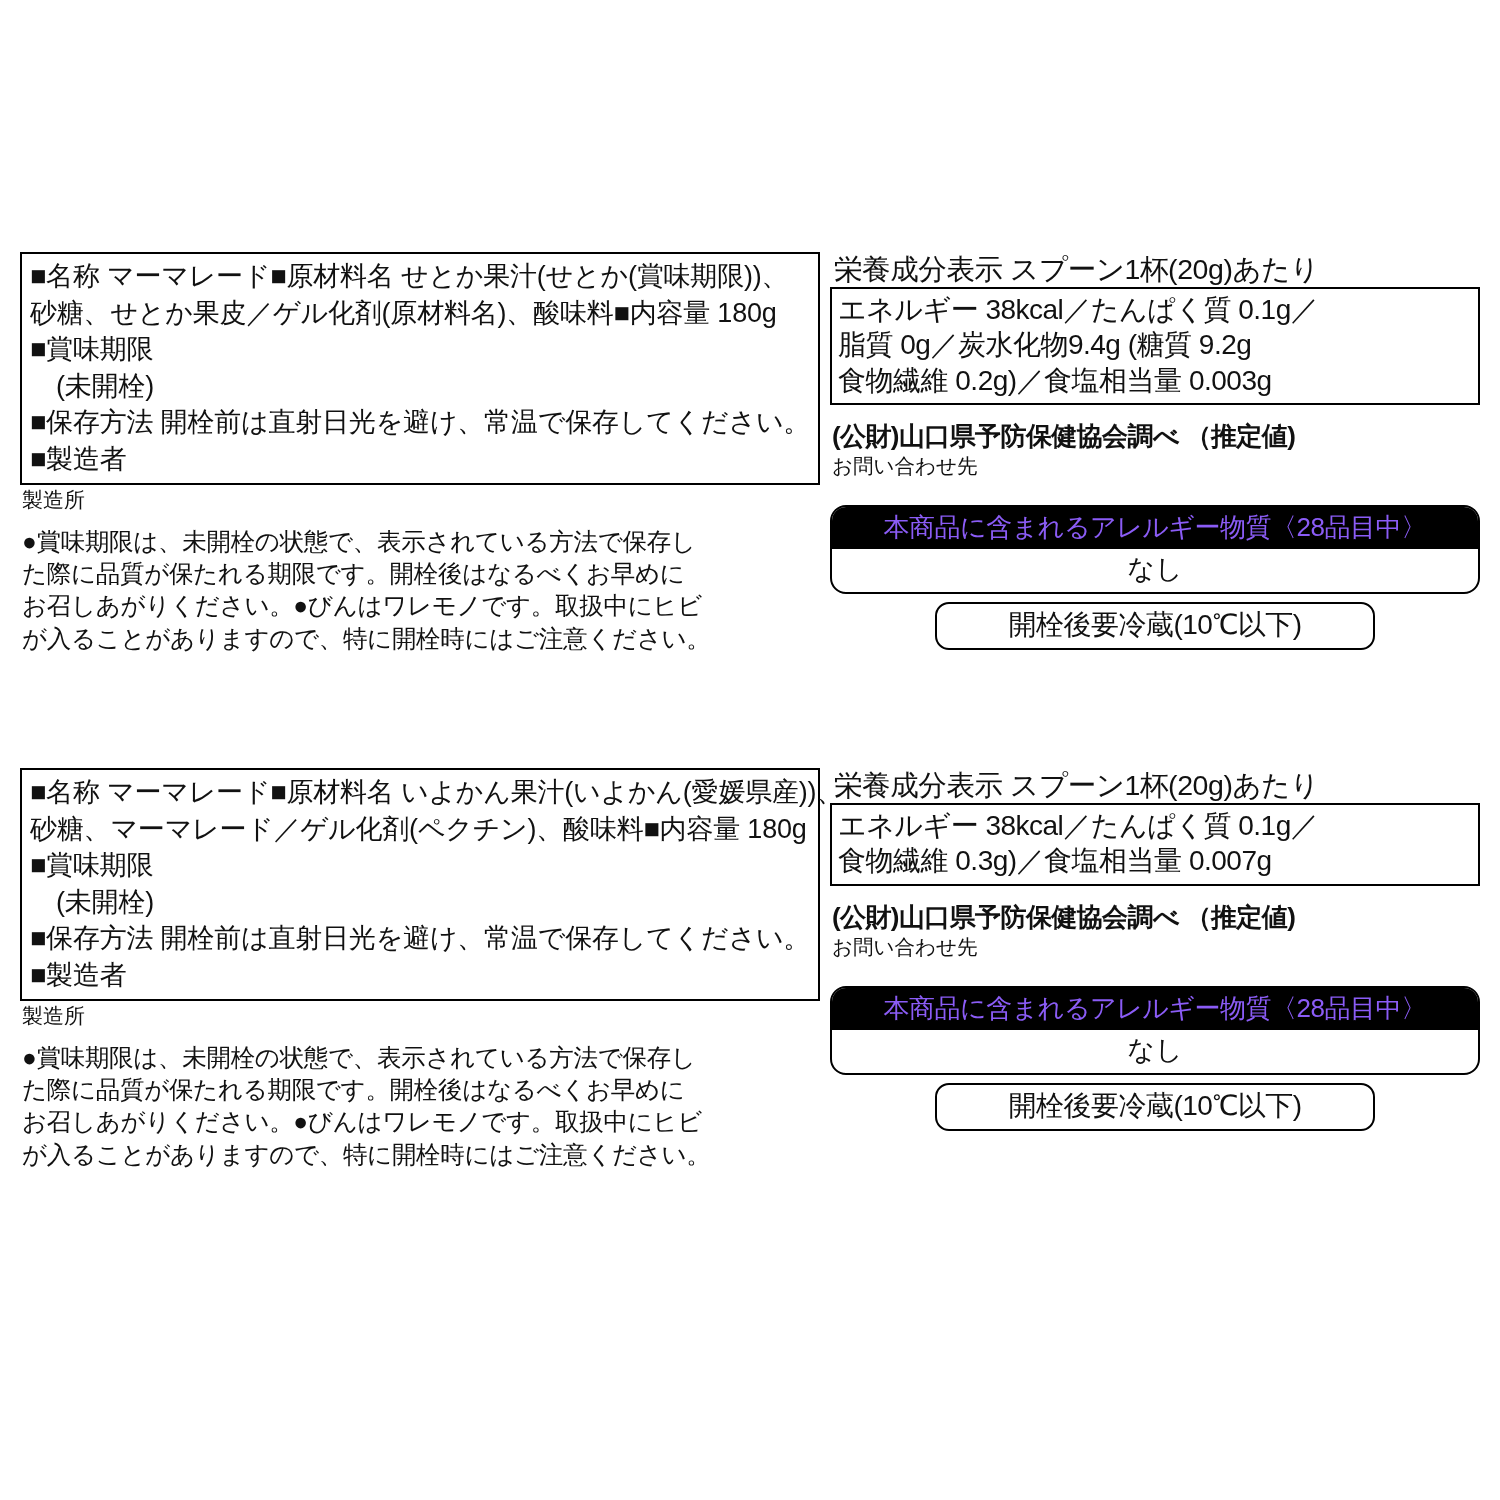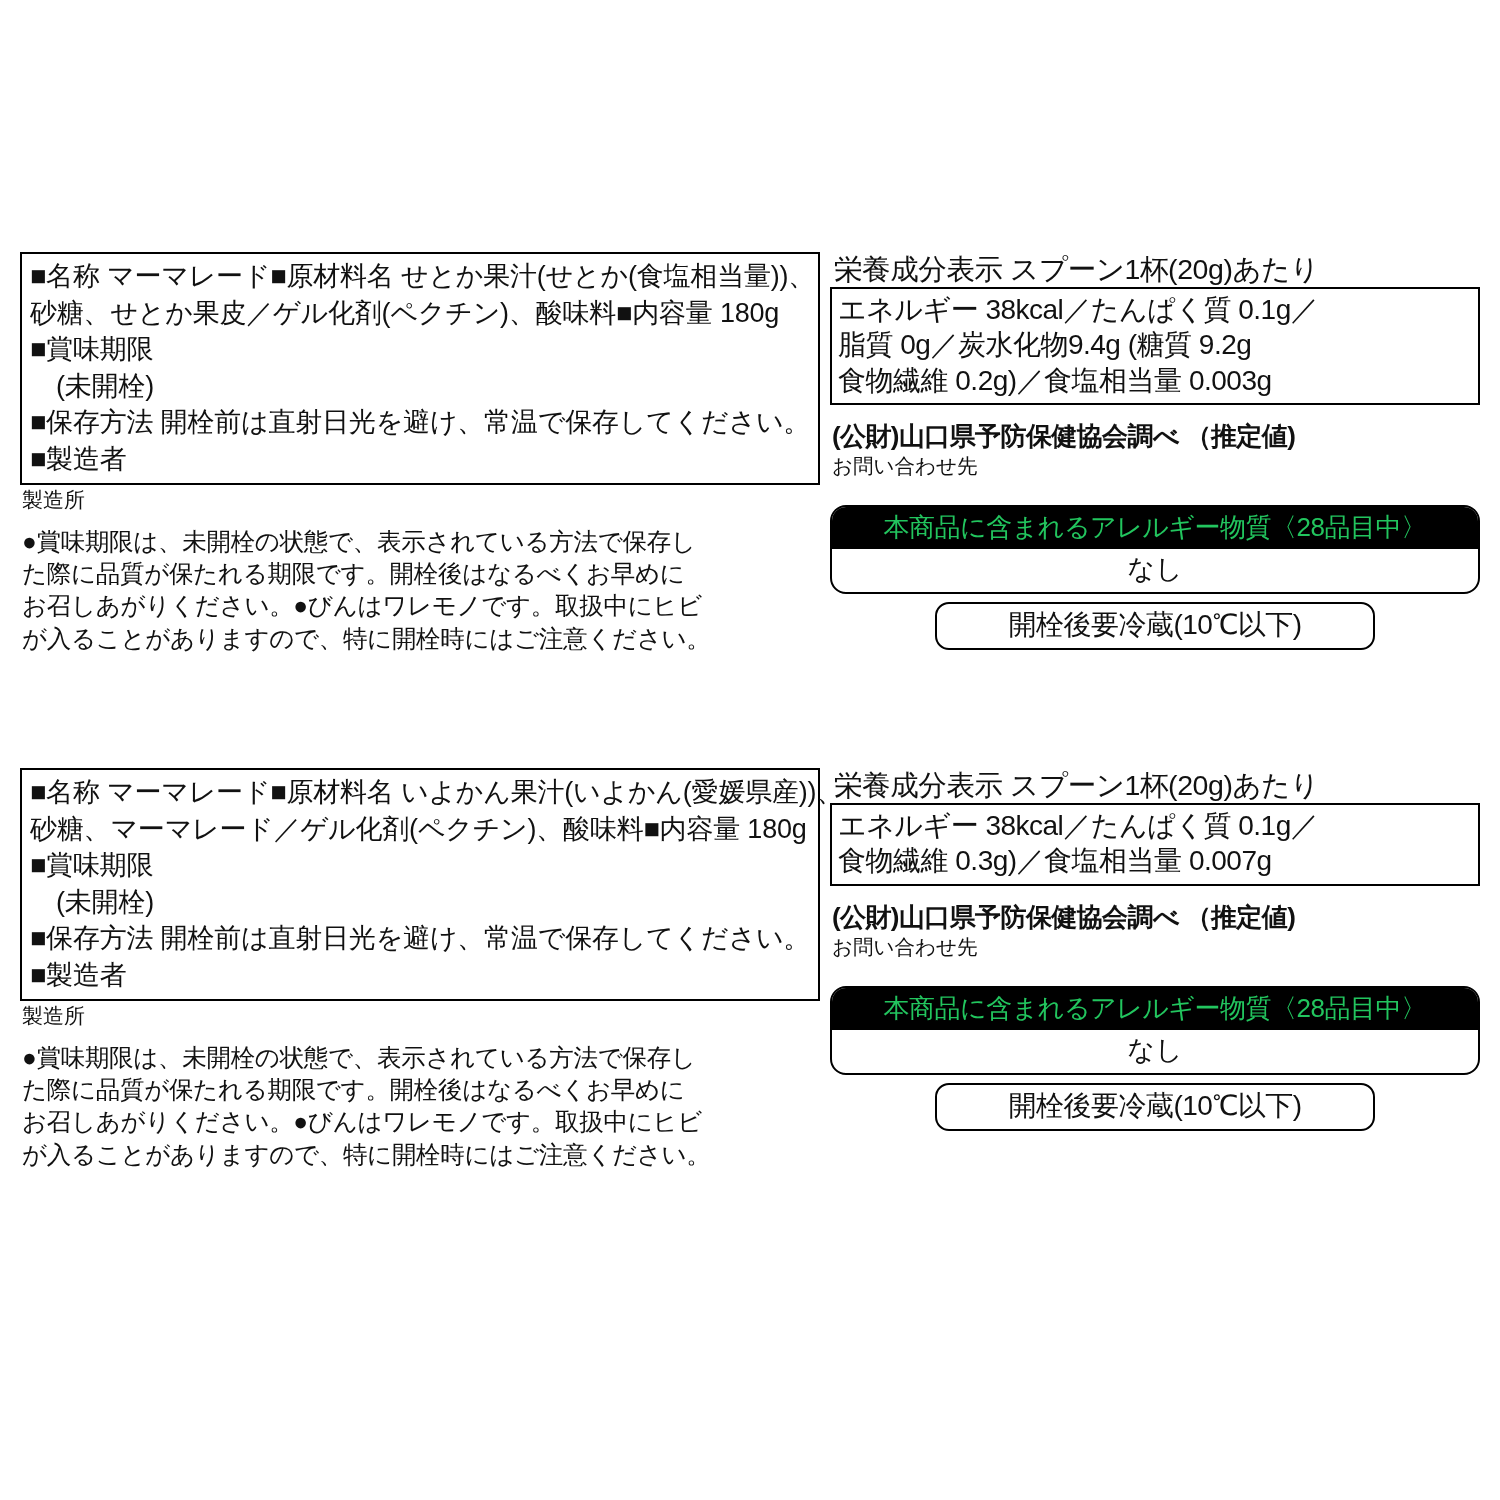--- a/index.html
+++ b/index.html
@@ -116,21 +116,21 @@
   
   .allergy-box {
     margin-top: 26px;
     border: 2.5px solid #000;
     border-radius: 16px;
     overflow: hidden;
     box-sizing: border-box;
   }
   .allergy-head {
     background: #000;
-    color: #22c55e;
+    color: #8b5cf6;
     font-size: 26px;
     line-height: 1.35;
     letter-spacing: -0.5px;
     text-align: center;
     white-space: nowrap;
     padding: 3px 0 4px 0;
   }
   .allergy-val {
     font-size: 27px;
     line-height: 1.3;
@@ -155,22 +155,22 @@
 </style>
 </head>
 <body>
 
 <div class="page">
 
   <div class="label-block first">
     <div class="cols">
       <div class="col-left">
         <div class="info-box">
-          <div class="info-line">■名称 マーマレード■原材料名 せとか果汁(せとか(食塩相当量))、</div>
-          <div class="info-line">砂糖、せとか果皮／ゲル化剤(ペクチン)、酸味料■内容量 180g</div>
+          <div class="info-line">■名称 マーマレード■原材料名 せとか果汁(せとか(賞味期限))、</div>
+          <div class="info-line">砂糖、せとか果皮／ゲル化剤(原材料名)、酸味料■内容量 180g</div>
           <div class="info-line">■賞味期限</div>
           <div class="info-line indent">(未開栓)</div>
           <div class="info-line">■保存方法 開栓前は直射日光を避け、常温で保存してください。</div>
           <div class="info-line">■製造者</div>
         </div>
         <div class="maker-line">製造所</div>
         <div class="notes">
           <div>●賞味期限は、未開栓の状態で、表示されている方法で保存し</div>
           <div>た際に品質が保たれる期限です。開栓後はなるべくお早めに</div>
           <div>お召しあがりください。●びんはワレモノです。取扱中にヒビ</div>

